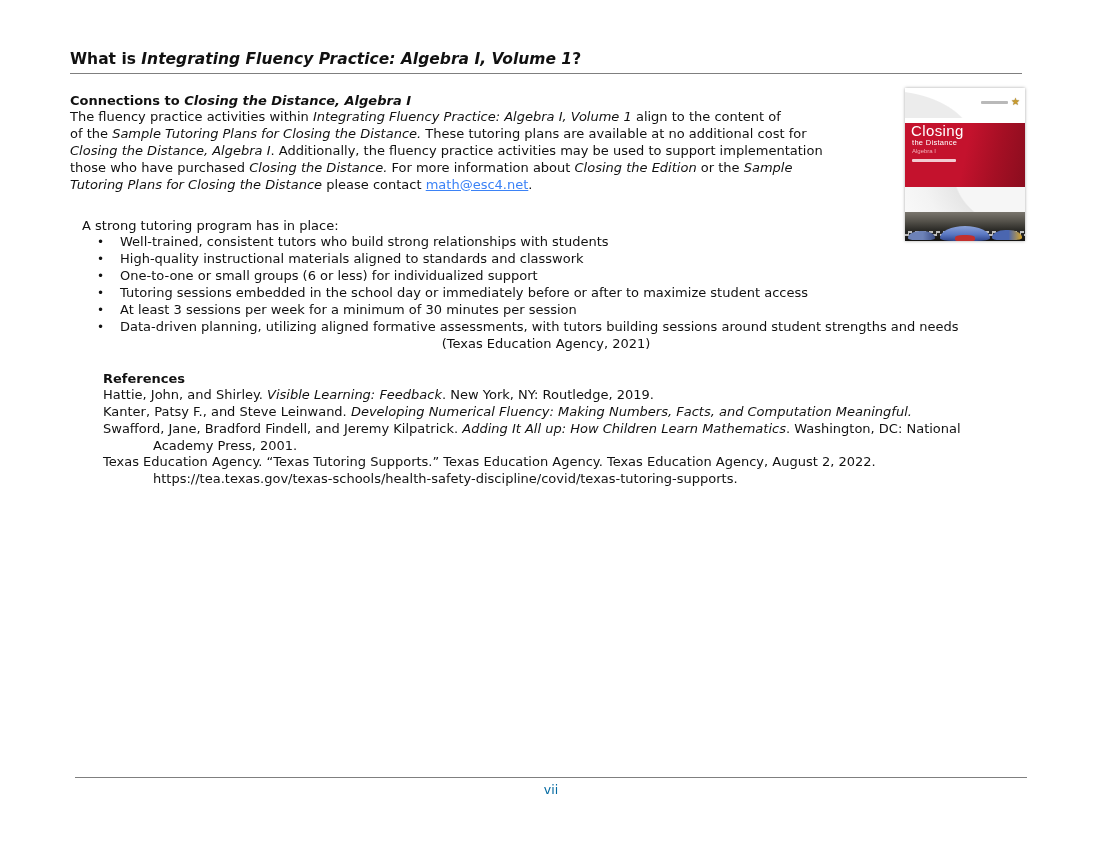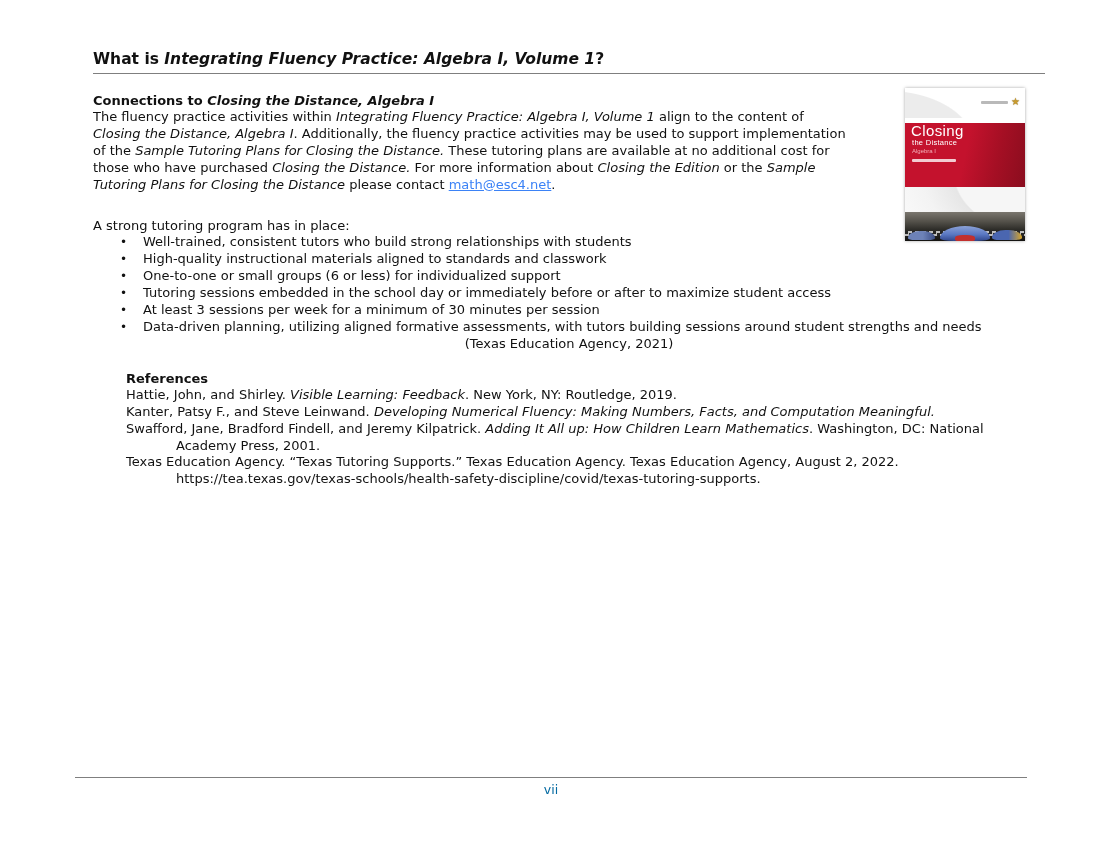--- a/index.html
+++ b/index.html
@@ -1,30 +1,30 @@
 <!DOCTYPE html>
 <html><head>
 <meta charset="utf-8">
 <style>
   html,body{margin:0;padding:0;background:#ffffff;}
   .page{
     position:relative;width:1100px;height:849px;background:#ffffff;
     font-family:"DejaVu Sans","Liberation Sans",sans-serif;color:#111;overflow:hidden;
   }
-  .content{position:absolute;left:93px;top:50px;width:952px;}
+  .content{position:absolute;left:70px;top:50px;width:952px;}
   .doc-title{
     font-size:15.5px;font-weight:bold;line-height:18px;
     padding-bottom:5px;border-bottom:1px solid #7f7f7f;white-space:nowrap;
   }
   .it{font-style:italic;}
   .lnk{color:#3b82f6;cursor:pointer;}
   .section{margin-top:18px;}
   .sec-heading{font-size:13px;font-weight:bold;line-height:17px;}
   .line{font-size:13px;line-height:16.9px;white-space:nowrap;}
-  .intro{margin-top:24px;}
+  .intro{margin-top:24px;margin-left:12px;}
   ul.bullets{margin:0;padding:0;list-style:none;}
   ul.bullets li{
     position:relative;padding-left:50px;font-size:13px;line-height:16.9px;white-space:nowrap;
   }
   ul.bullets li::before{
     content:"\2022";position:absolute;left:27px;top:0;font-size:12px;
   }
   .attribution{font-size:13px;line-height:16.9px;text-align:center;}
   .refs{margin-top:17px;margin-left:33px;}
   .refs-heading{font-size:13px;font-weight:bold;line-height:17px;}
@@ -93,22 +93,22 @@
 
 <div class="page">
 
   <div class="content">
 
     <div class="doc-title"><span>What is </span><span class="it">Integrating Fluency Practice: Algebra I, Volume 1</span><span>?</span></div>
 
     <div class="section">
       <div class="sec-heading"><span>Connections to </span><span class="it">Closing the Distance, Algebra I</span></div>
       <div class="line"><span>The fluency practice activities within </span><span class="it">Integrating Fluency Practice: Algebra I, Volume 1</span><span> align to the content of</span></div>
+      <div class="line"><span>of the </span><span class="it">Sample Tutoring Plans for Closing the Distance.</span><span> These tutoring plans are available at no additional cost for</span></div>
       <div class="line"><span class="it">Closing the Distance, Algebra I</span><span>. Additionally, the fluency practice activities may be used to support implementation</span></div>
-      <div class="line"><span>of the </span><span class="it">Sample Tutoring Plans for Closing the Distance.</span><span> These tutoring plans are available at no additional cost for</span></div>
       <div class="line"><span>those who have purchased </span><span class="it">Closing the Distance.</span><span> For more information about </span><span class="it">Closing the Edition</span><span> or the </span><span class="it">Sample</span></div>
       <div class="line"><span class="it">Tutoring Plans for Closing the Distance</span><span> please contact </span><a class="lnk" href="#">math@esc4.net</a><span>.</span></div>
 
       <div class="line intro">A strong tutoring program has in place:</div>
 
       <ul class="bullets">
         <li>Well-trained, consistent tutors who build strong relationships with students</li>
         <li>High-quality instructional materials aligned to standards and classwork</li>
         <li>One-to-one or small groups (6 or less) for individualized support</li>
         <li>Tutoring sessions embedded in the school day or immediately before or after to maximize student access</li>

